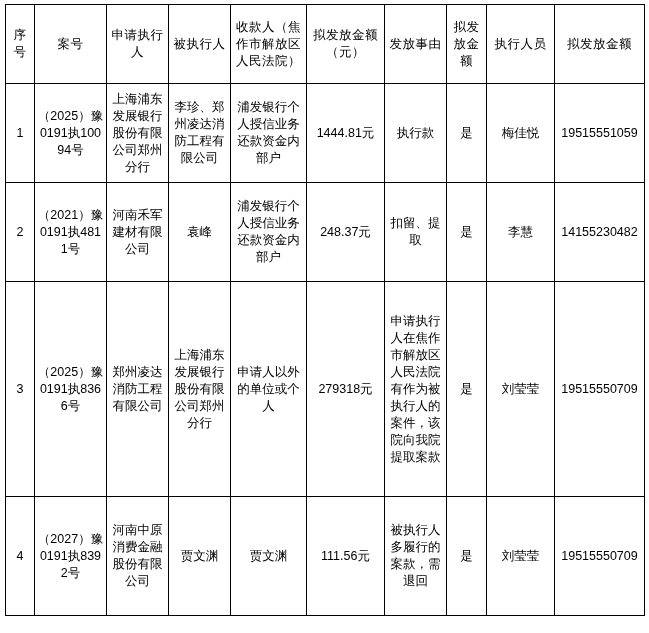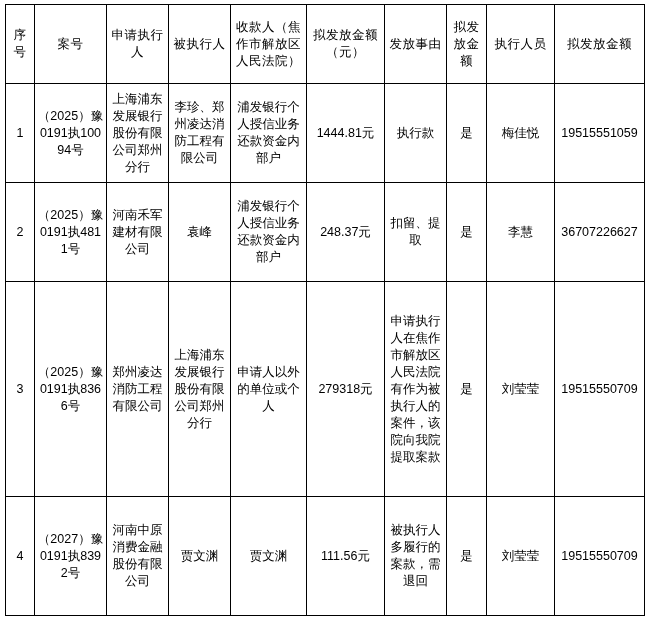--- a/index.html
+++ b/index.html
@@ -100,29 +100,29 @@
         <td>李珍、郑州凌达消防工程有限公司</td>
         <td>浦发银行个人授信业务还款资金内部户</td>
         <td class="amount">1444.81元</td>
         <td>执行款</td>
         <td>是</td>
         <td>梅佳悦</td>
         <td class="phone">19515551059</td>
       </tr>
       <tr class="r1">
         <td class="num">2</td>
-        <td>（2025）豫0191执4811号</td>
+        <td>（2021）豫0191执4811号</td>
         <td>河南禾军建材有限公司</td>
         <td>袁峰</td>
         <td>浦发银行个人授信业务还款资金内部户</td>
         <td class="amount">248.37元</td>
         <td>扣留、提取</td>
         <td>是</td>
         <td>李慧</td>
-        <td class="phone">36707226627</td>
+        <td class="phone">14155230482</td>
       </tr>
       <tr class="r2">
         <td class="num">3</td>
         <td>（2025）豫0191执8366号</td>
         <td>郑州凌达消防工程有限公司</td>
         <td>上海浦东发展银行股份有限公司郑州分行</td>
         <td>申请人以外的单位或个人</td>
         <td class="amount">279318元</td>
         <td>申请执行人在焦作市解放区人民法院有作为被执行人的案件，该院向我院提取案款</td>
         <td>是</td>

